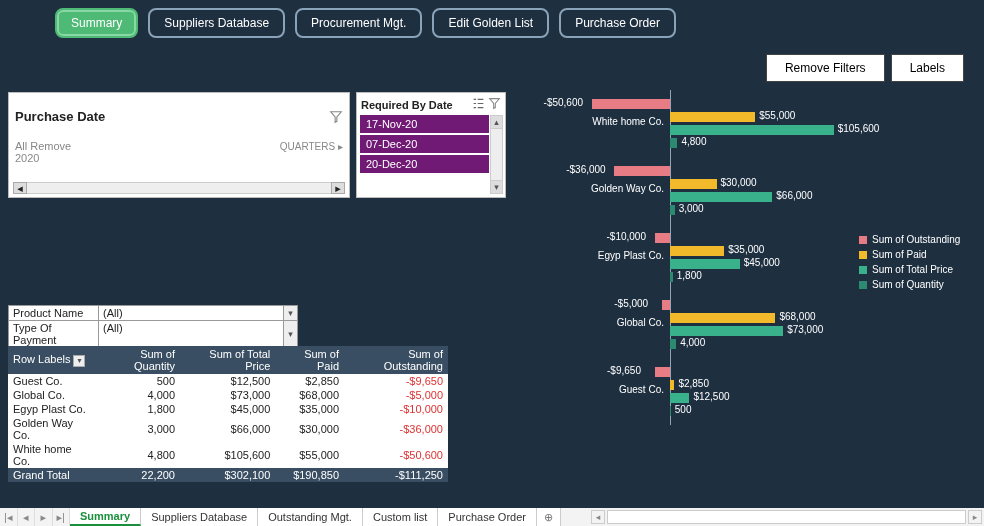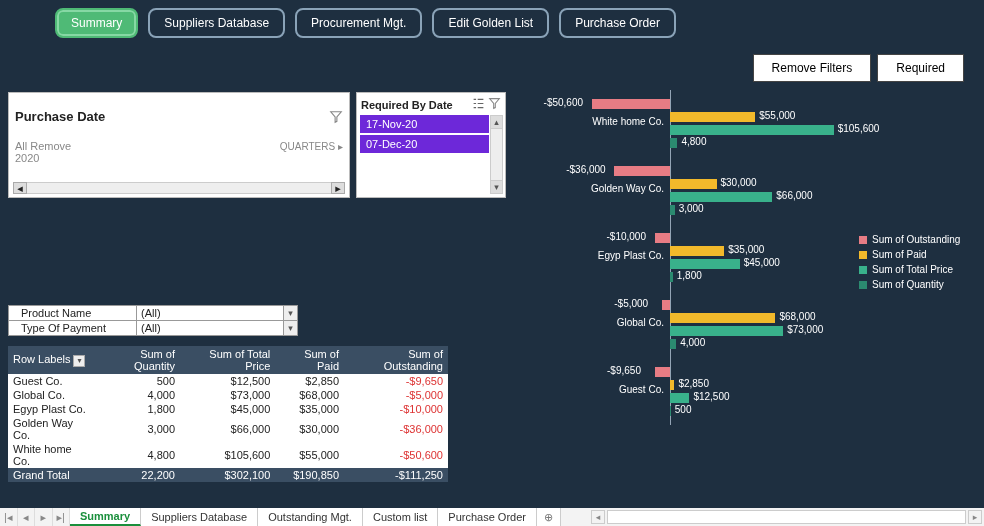--- a/index.html
+++ b/index.html
@@ -30,32 +30,32 @@
   .slicer-scroll { position:absolute; bottom:3px; left:4px; right:4px; height:12px; display:flex; align-items:center;}
   .slicer-scroll .arrow{width:14px;height:12px;background:#ddd;border:1px solid #aaa;display:flex;align-items:center;justify-content:center;}
   .slicer-scroll .track{flex:1;height:12px;background:#eee;border-top:1px solid #ccc;border-bottom:1px solid #ccc;}
 
   
   .slicer2 { position:absolute; top:92px; left:356px; width:150px; height:106px; background:#fff; border:1px solid #bbb;}
   .slicer2-hdr { display:flex; align-items:center; padding:4px 4px; font-weight:bold; font-size:11px;}
   .slicer2-hdr .sp{flex:1;}
   .slicer2-hdr svg{width:13px;height:13px;margin-left:3px;}
   .date-list { position:absolute; top:22px; left:3px; right:16px; bottom:3px;}
-  .date-item { background:#6d28d9; color:#fff; font-size:11px; padding:3px 6px; margin-bottom:2px;}
+  .date-item { background:#701a75; color:#fff; font-size:11px; padding:3px 6px; margin-bottom:2px;}
   .date-item.sel { background:#6d87a6;}
   .vscroll { position:absolute; top:22px; right:2px; bottom:3px; width:13px; background:#eee; border:1px solid #ccc;}
   .vscroll .up,.vscroll .down{height:13px;display:flex;align-items:center;justify-content:center;font-size:9px;color:#555;background:#ddd;}
   .vscroll .up{border-bottom:1px solid #ccc;}
   .vscroll .down{position:absolute;bottom:0;left:0;right:0;border-top:1px solid #ccc;}
 
   
   .pvt-filters { position:absolute; top:305px; left:8px; width:290px; background:#fff; font-size:11px;}
   .pvt-filters .row{display:flex;border:1px solid #999;}
   .pvt-filters .row + .row{border-top:none;}
-  .pvt-filters .l{width:128px;padding:1px 12px;border-right:1px solid #999;}
+  .pvt-filters .l{width:90px;padding:1px 4px;border-right:1px solid #999;}
   .pvt-filters .v{flex:1;padding:1px 4px;}
   .dd{width:14px;border-left:1px solid #999;display:flex;align-items:center;justify-content:center;background:#eee;font-size:9px;color:#555;}
 
   
   .pvt { position:absolute; top:346px; left:8px; width:440px; background:#fff; font-size:11px;}
   .pvt table{border-collapse:collapse;width:100%;}
   .pvt th{background:#3a4e63;color:#fff;text-align:left;padding:2px 5px;font-weight:normal;font-size:11px;}
   .pvt th.num{text-align:right;}
   .pvt td{padding:1px 5px;border-bottom:0px;}
   .pvt td.num{text-align:right;}
@@ -97,21 +97,21 @@
   <div class="topnav">
     <div class="nav-btn active">Summary</div>
     <div class="nav-btn">Suppliers Database</div>
     <div class="nav-btn">Procurement Mgt.</div>
     <div class="nav-btn">Edit Golden List</div>
     <div class="nav-btn">Purchase Order</div>
   </div>
 
   <div class="actions">
     <div class="act-btn">Remove Filters</div>
-    <div class="act-btn">Required</div>
+    <div class="act-btn">Labels</div>
   </div>
 
   <div class="slicer">
     <div class="slicer-hdr">
       <span>Purchase Date</span>
       <span class="sp"></span>
       <span class="filter-ic">
         <svg viewBox="0 0 16 16">
             <path d="M2 2h12l-5 6v5l-2 1v-6z" fill="none" stroke="#888" stroke-width="1.3"></path>
           </svg>
@@ -137,20 +137,21 @@
       <span><svg viewBox="0 0 16 16">
             <path d="M2 3h3M2 8h3M2 13h3M7 3h7M7 8h7M7 13h7" stroke="#666" stroke-width="1.5"></path>
           </svg></span>
       <span><svg viewBox="0 0 16 16">
             <path d="M2 2h12l-5 6v5l-2 1v-6z" fill="none" stroke="#888" stroke-width="1.3"></path>
           </svg></span>
     </div>
     <div class="date-list" id="date-list">
         <div class="date-item">17-Nov-20</div>
         <div class="date-item">07-Dec-20</div>
+        <div class="date-item">20-Dec-20</div>
       </div>
     <div class="vscroll">
       <div class="up">▴</div>
       <div class="down">▾</div>
     </div>
   </div>
 
   <div class="pvt-filters">
     <div class="row">
       <div class="l">Product Name</div>

